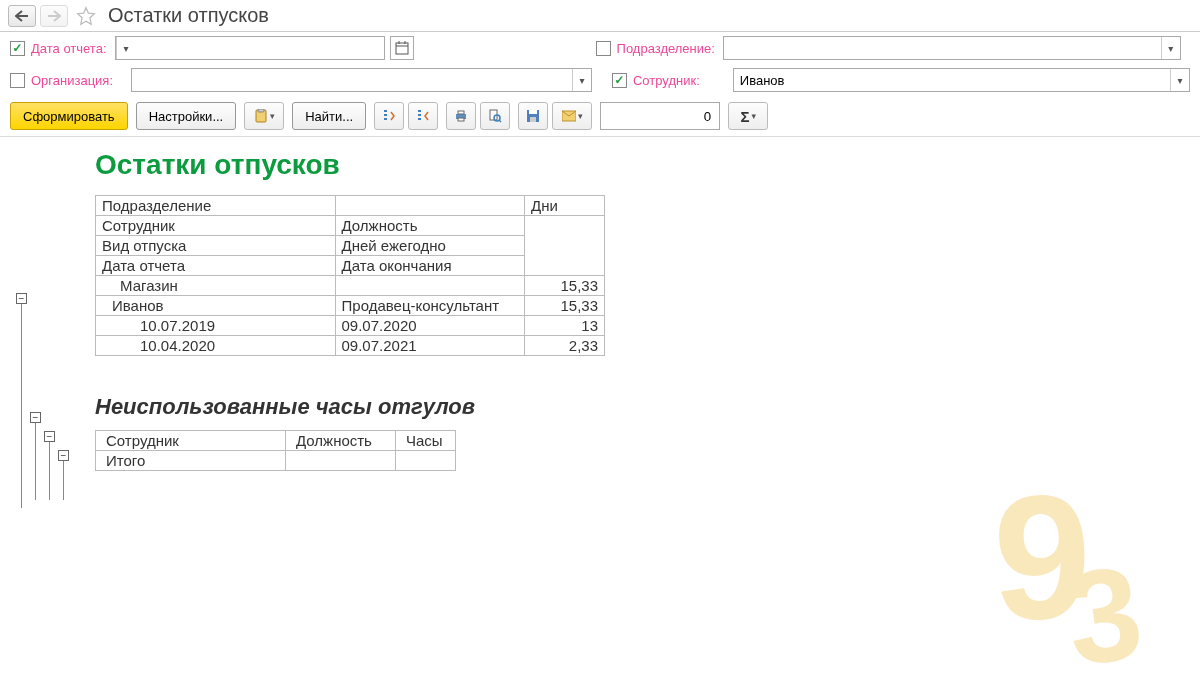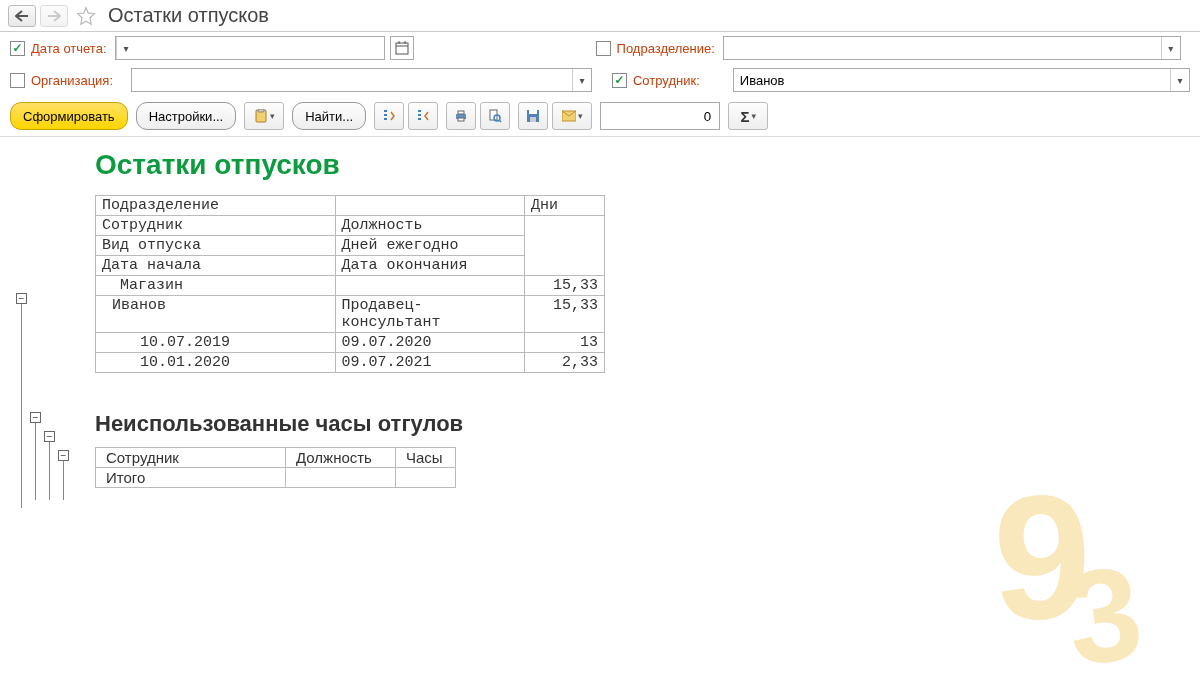--- a/index.html
+++ b/index.html
@@ -9,53 +9,53 @@
 .topbar { display: flex; align-items: center; padding: 4px 8px; gap: 4px; border-bottom: 1px solid #ccc; }
 .nav-btn { width: 28px; height: 22px; border: 1px solid #bbb; background: linear-gradient(#fafafa,#e8e8e8); border-radius: 3px; display: flex; align-items: center; justify-content: center; cursor: pointer; color: #555; }
 .nav-btn.disabled { opacity: 0.5; }
 .star-icon { width: 20px; height: 20px; margin: 0 4px; color: #bbb; }
 .page-title { font-size: 20px; color: #444; margin-left: 4px; }
 
 
 .filter-row { display: flex; align-items: center; padding: 4px 10px; gap: 6px; }
 .chk { width: 15px; height: 15px; border: 1px solid #888; background: #fff; display: inline-flex; align-items: center; justify-content: center; }
 .chk.checked::after { content: "✓"; color: #1a9e3a; font-weight: bold; font-size: 12px; line-height: 1; }
-.lbl { color: #c2410c; margin-right: 2px; }
+.lbl { color: #ec4899; margin-right: 2px; }
 .field { position: relative; display: flex; border: 1px solid #aaa; background: #fff; height: 24px; }
 .field input { border: none; outline: none; padding: 0 6px; font-size: 13px; width: 100%; background: transparent; }
 .field-btn { width: 20px; border-left: 1px solid #ccc; display: flex; align-items: center; justify-content: center; cursor: pointer; color: #555; font-size: 10px; }
 .cal-btn { width: 24px; height: 24px; border: 1px solid #aaa; background: #fff; display: flex; align-items: center; justify-content: center; cursor: pointer; color: #555; margin-left:-1px; }
 
 
 .toolbar { display: flex; align-items: center; padding: 6px 10px; gap: 8px; border-bottom: 1px solid #ddd; }
-.btn { height: 28px; padding: 0 12px; border: 1px solid #999; border-radius: 11px; background: linear-gradient(#fdfdfd,#eee); cursor: pointer; display: flex; align-items: center; gap: 4px; font-size: 13px; }
+.btn { height: 28px; padding: 0 12px; border: 1px solid #999; border-radius: 3px; background: linear-gradient(#fdfdfd,#eee); cursor: pointer; display: flex; align-items: center; gap: 4px; font-size: 13px; }
 .btn.primary { background: linear-gradient(#ffe066,#ffd500); border-color: #c9a400; font-weight: 400; }
 .icon-btn { width: 30px; height: 28px; border: 1px solid #bbb; border-radius: 3px; background: linear-gradient(#fdfdfd,#eee); display: flex; align-items: center; justify-content: center; cursor: pointer; }
 .icon-btn.dd { width: 40px; }
 .tb-group { display: flex; gap: 4px; }
 .num-input { width: 120px; height: 28px; border: 1px solid #aaa; text-align: right; padding: 0 8px; }
 
 
 .report-wrap { display: flex; position: relative; height: calc(100% - 145px); }
 .tree-gutter { width: 85px; border-right: 1px solid transparent; position: relative; }
 .tree-line { position: absolute; background: #888; }
 .tree-box { position: absolute; width: 11px; height: 11px; border: 1px solid #666; background: #fff; font-size: 10px; line-height: 9px; text-align: center; cursor: pointer; color: #333; }
 .report { padding: 12px 10px 10px 10px; flex: 1; position: relative; }
 .rpt-title { color: #0d9b3f; font-size: 28px; font-weight: bold; margin-bottom: 14px; }
 .summary { margin-bottom: 18px; }
 .summary-row { display: flex; font-size: 20px; font-weight: bold; line-height: 1.45; }
 .summary-row .k { width: 275px; }
 .tbl { border-collapse: collapse; width: 510px; font-size: 15px; }
-.tbl td { border: 1px solid #bbb; padding: 1px 6px; vertical-align: top; font-family: Liberation Mono, monospace; }
+.tbl td { border: 1px solid #bbb; padding: 1px 6px; vertical-align: top; }
 .tbl .num { text-align: right; }
 .tbl .ind1 { padding-left: 24px; }
 .tbl .ind2 { padding-left: 16px; }
 .tbl .ind3 { padding-left: 32px; }
 .tbl .ind4 { padding-left: 44px; }
-.section-title { font-size: 22px; font-weight: bold; margin: 38px 0 10px; }
+.section-title { font-size: 22px; font-weight: bold; margin: 38px 0 10px; font-style: italic; }
 .tbl2 { border-collapse: collapse; font-size: 15px; }
 .tbl2 td { border: 1px solid #bbb; padding: 1px 10px; }
 
 
 .watermark { position: absolute; right: 20px; bottom: 0px; width: 220px; height: 220px; opacity: 0.45; }
 .watermark svg { width: 100%; height: 100%; }
 
 
 .svgicon { display: inline-block; }
 </style>
@@ -214,41 +214,41 @@
         <td>Сотрудник</td>
         <td>Должность</td>
         <td style="border-top:none;border-bottom:none"></td>
       </tr>
       <tr>
         <td>Вид отпуска</td>
         <td>Дней ежегодно</td>
         <td style="border-top:none;border-bottom:none"></td>
       </tr>
       <tr>
-        <td>Дата начала</td>
+        <td>Дата отчета</td>
         <td>Дата окончания</td>
         <td style="border-top:none"></td>
       </tr>
       <tr>
         <td class="ind1">Магазин</td>
         <td></td>
         <td class="num">15,33</td>
       </tr>
       <tr>
         <td class="ind2">Иванов</td>
         <td>Продавец-консультант</td>
         <td class="num">15,33</td>
       </tr>
       <tr>
         <td class="ind4">10.07.2019</td>
         <td>09.07.2020</td>
         <td class="num">13</td>
       </tr>
       <tr>
-        <td class="ind4">10.01.2020</td>
+        <td class="ind4">10.04.2020</td>
         <td>09.07.2021</td>
         <td class="num">2,33</td>
       </tr>
     </tbody>
       </table>
 
     <div class="section-title">Неиспользованные часы отгулов</div>
     <table class="tbl2">
       <tbody>
           <tr>

